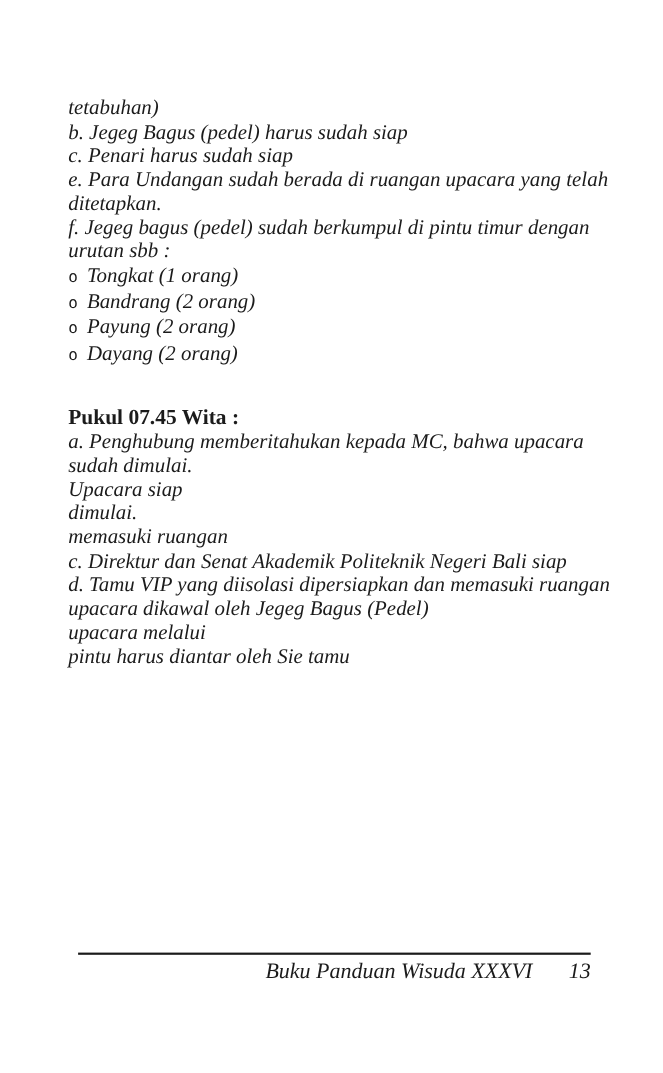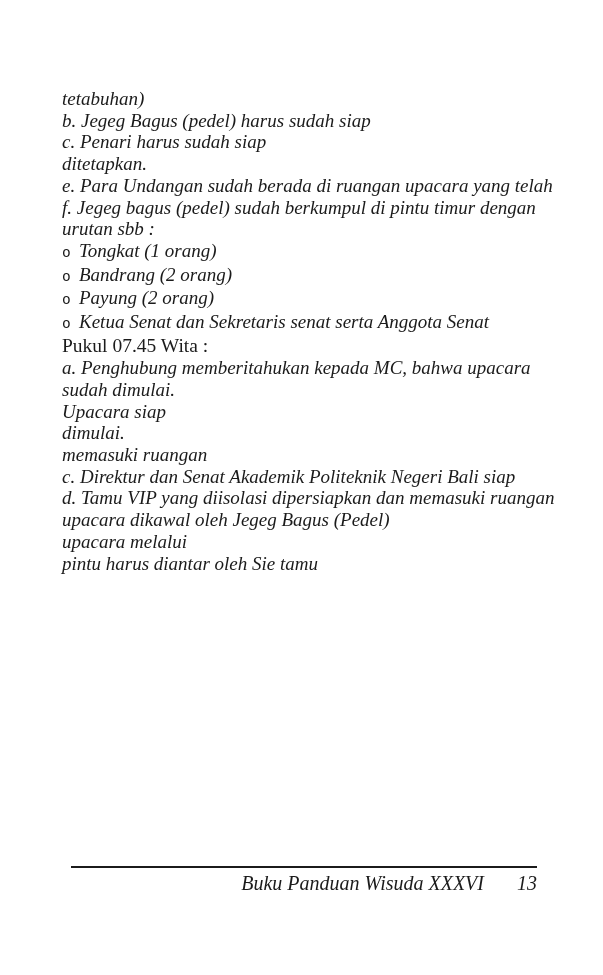--- a/index.html
+++ b/index.html
@@ -30,22 +30,23 @@
     white-space: nowrap;
   }
   .bullet .marker {
     display: inline-block;
     width: 17px;
     font-style: normal;
     font-family: "DejaVu Sans Mono", monospace;
     font-size: 14.5px;
   }
   .heading {
+    margin-top: 34px;
     font-style: normal;
-    font-weight: 400;
+    font-weight: 700;
     font-size: 19.5px;
     line-height: 22.5px;
     white-space: nowrap;
   }
   .footer-rule {
     position: absolute;
     left: 71px;
     top: 866px;
     width: 466px;
     height: 2px;
@@ -67,29 +68,29 @@
 </style>
 </head>
 <body>
 
 <div class="page">
   <div class="content">
 
     <div class="line">tetabuhan)</div>
     <div class="line">b. Jegeg Bagus (pedel) harus sudah siap</div>
     <div class="line">c. Penari harus sudah siap</div>
+    <div class="line">e. Para Undangan sudah berada di ruangan upacara yang telah</div>
     <div class="line">ditetapkan.</div>
-    <div class="line">e. Para Undangan sudah berada di ruangan upacara yang telah</div>
     <div class="line">f. Jegeg bagus (pedel) sudah berkumpul di pintu timur dengan</div>
     <div class="line">urutan sbb :</div>
 
     <div class="line bullet"><span class="marker">o</span><span>Tongkat (1 orang)</span></div>
     <div class="line bullet"><span class="marker">o</span><span>Bandrang (2 orang)</span></div>
     <div class="line bullet"><span class="marker">o</span><span>Payung (2 orang)</span></div>
-    <div class="line bullet"><span class="marker">o</span><span>Ketua Senat dan Sekretaris senat serta Anggota Senat</span></div>
+    <div class="line bullet"><span class="marker">o</span><span>Dayang (2 orang)</span></div>
 
     <div class="heading">Pukul 07.45 Wita :</div>
 
     <div class="line">a. Penghubung memberitahukan kepada MC, bahwa upacara</div>
     <div class="line">sudah dimulai.</div>
     <div class="line">Upacara siap</div>
     <div class="line">dimulai.</div>
     <div class="line">memasuki ruangan</div>
     <div class="line">c. Direktur dan Senat Akademik Politeknik Negeri Bali siap</div>
     <div class="line">d. Tamu VIP yang diisolasi dipersiapkan dan memasuki ruangan</div>

